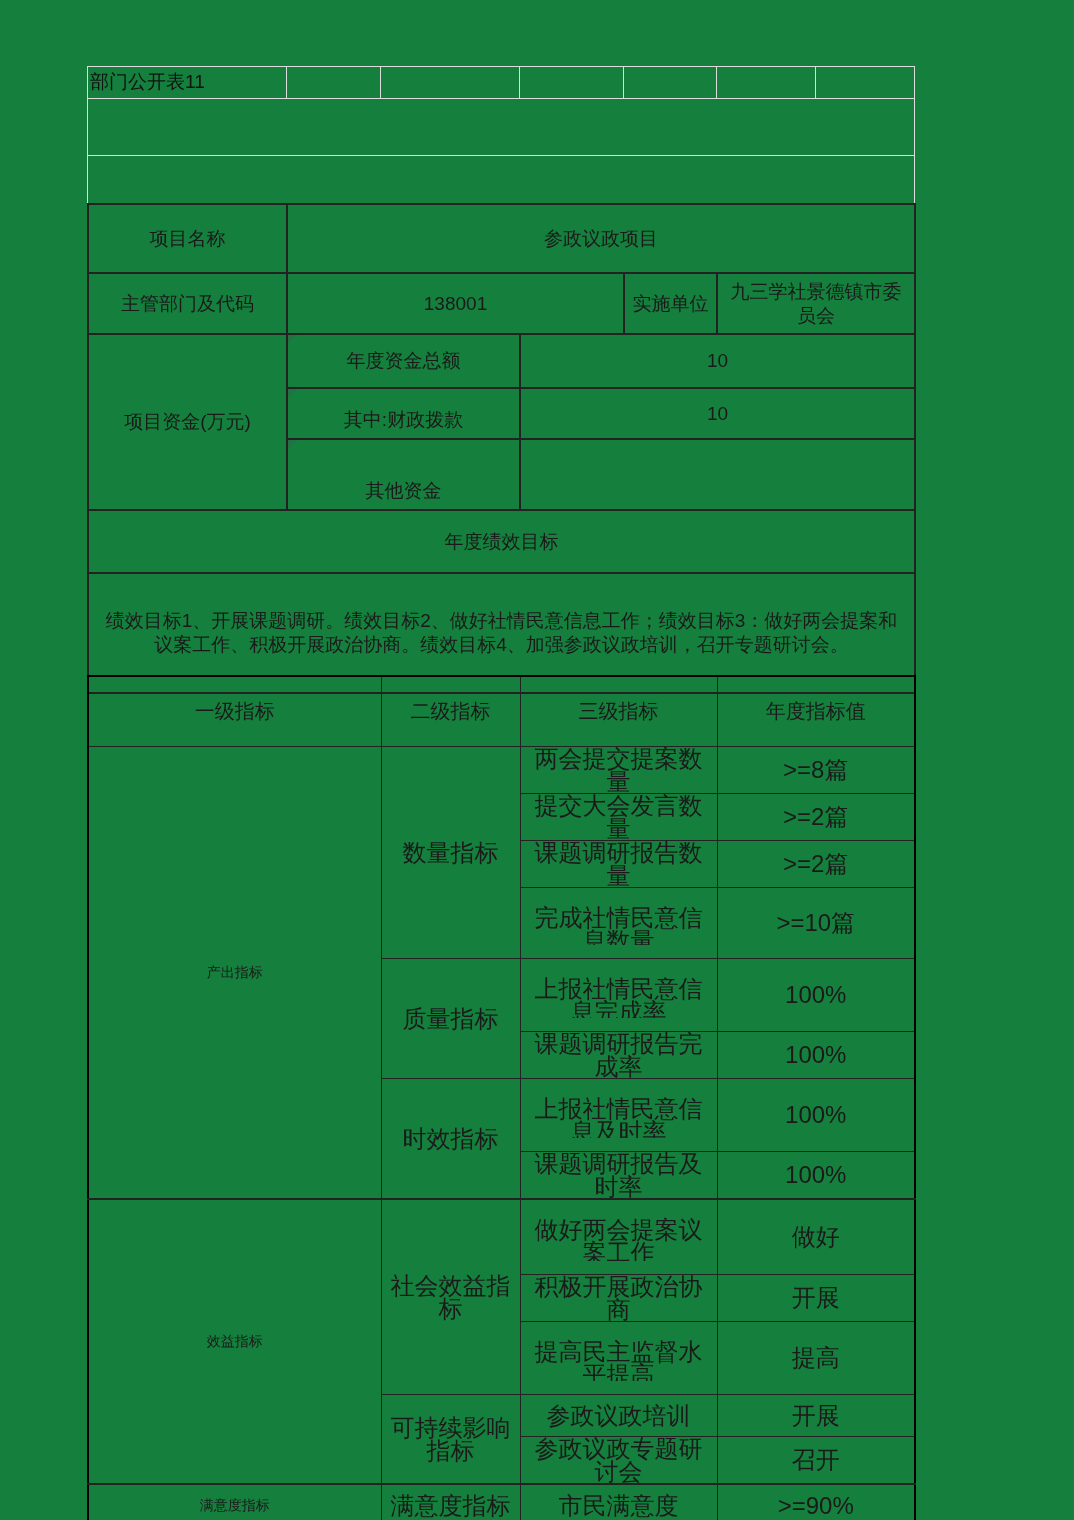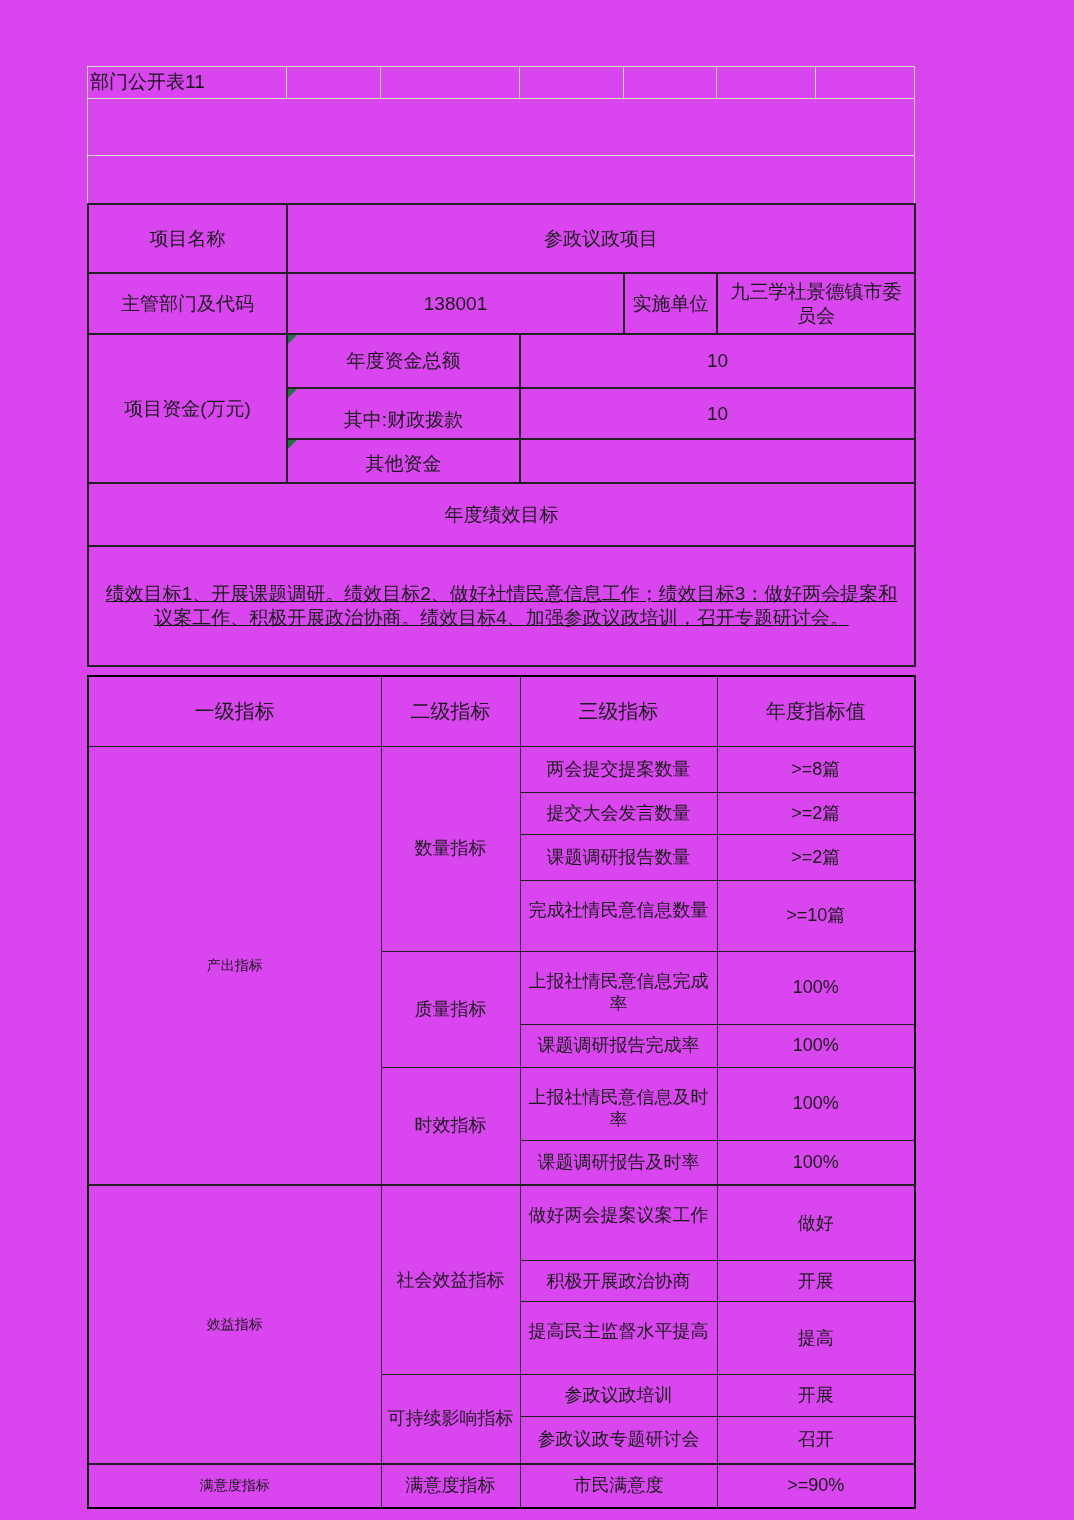--- a/index.html
+++ b/index.html
@@ -1,17 +1,17 @@
 <!DOCTYPE html>
 <html style="--marker: #217346;"><head>
 <meta charset="utf-8">
 <style>
   html,body { margin:0; padding:0; background:#ffffff; }
   .page {
-    position:relative; width:1074px; height:1520px; background:#d946ef;
+    position:relative; width:1074px; height:1520px; background:#15803d;
     font-family:"Liberation Sans", sans-serif; color:#1a1a1a; overflow:hidden;
   }
   
   .fline { position:absolute; background:#dcdcdc; }
   
   .corner-label {
     position:absolute; left:90px; top:71px; font-size:19px; line-height:22px;
     color:#111;
   }
   
@@ -26,30 +26,30 @@
   
   table { border-collapse:collapse; table-layout:fixed; }
   td, th { border:1px solid #222; text-align:center; vertical-align:middle;
            padding:0 4px; font-weight:normal; overflow:hidden; }
   
   .info-table { position:absolute; left:87px; top:203px; width:827px; }
   .info-table td { border-width:2px; font-size:19px; line-height:24px; }
   .fund-label { font-size:18px; }
   .v-bottom { vertical-align:bottom; padding-bottom:6px; }
   .num { font-size:18px; }
-  .goals-cell { font-size:18px; line-height:27px; padding:13px; line-break:anywhere;text-decoration:underline; }
+  .goals-cell { font-size:18px; line-height:27px; padding:13px; line-break:anywhere; }
   .rel { position:relative; }
   .tri {
     position:absolute; top:0; left:0; width:0; height:0;
     border-top:9px solid var(--marker,#217346); border-right:9px solid transparent;
   }
   
   .ind-table { position:absolute; left:87px; top:675px; width:827px;
                border:2px solid #000000; }
-  .ind-table td { font-size:18px; line-height:23px; }
+  .ind-table td { font-size:24px; line-height:23px; }
   .ind-table .hdr { font-size:20px; }
   .ind-table .lvl1 { font-size:14px; }
   .ind-table tr.block-sep td { border-top-width:2px; }
   .clip { vertical-align:top; padding:13px 4px; }
   .clip .inner { overflow:hidden; padding-top:5px; line-height:23px; }
 </style>
 </head>
 <body>
 
 <div class="page">
@@ -99,21 +99,21 @@
       </td>
       <td colspan="4" class="num">10</td>
     </tr>
     <tr style="height:51px">
       <td colspan="2" class="rel fund-label v-bottom">
         <span class="tri"></span>
         <span>其中:财政拨款</span>
       </td>
       <td colspan="4" class="num">10</td>
     </tr>
-    <tr style="height:44px">
+    <tr style="height:71px">
       <td colspan="2" class="rel fund-label v-bottom">
         <span class="tri"></span>
         <span>其他资金</span>
       </td>
       <td colspan="4" class="num"></td>
     </tr>
     <tr style="height:63px">
       <td colspan="7">年度绩效目标</td>
     </tr>
     <tr style="height:120px">

